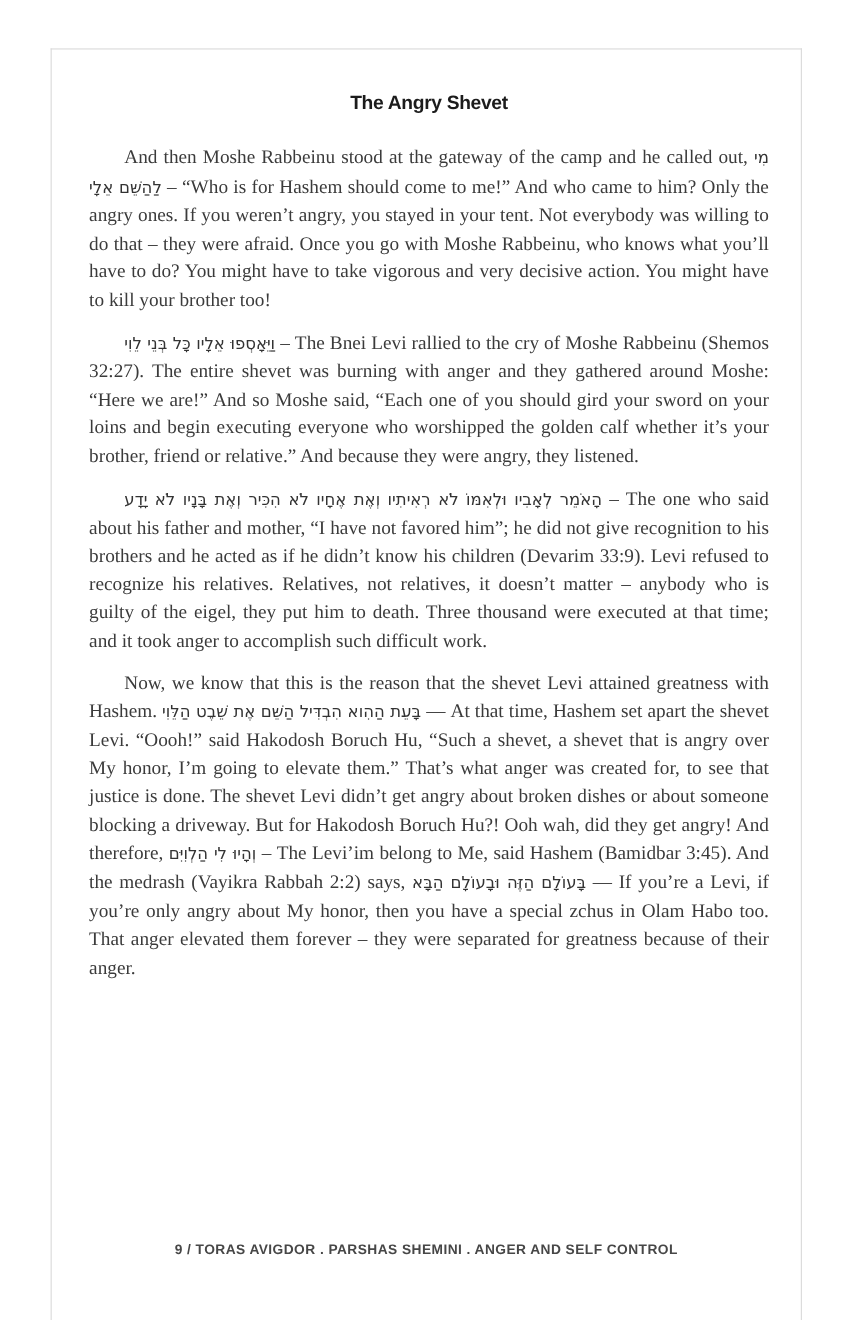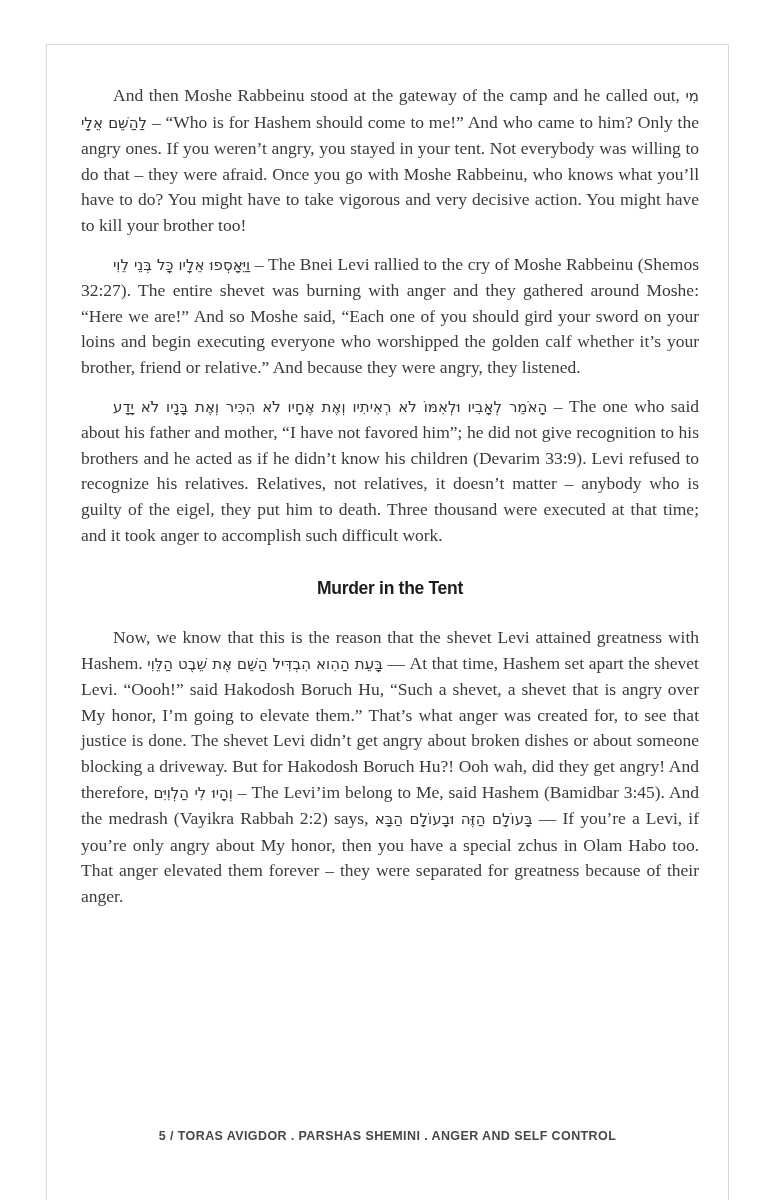--- a/index.html
+++ b/index.html
@@ -56,21 +56,21 @@
     letter-spacing: 0.4px;
     color: #474747;
   }
 </style>
 </head>
 <body>
 
 <div class="page-card">
   <main class="content">
     <div>
+        <h2 class="section-title">The Angry Shevet</h2>
         <p class="body-paragraph"><span class="run-n">And then Moshe Rabbeinu stood at the gateway of the camp and he called out, </span><span class="run-h">מִי לַהַשֵּׁם אֵלָי</span><span class="run-n"> – “Who is for Hashem should come to me!” And who came to him? Only the angry ones. If you weren’t angry, you stayed in your tent. Not everybody was willing to do that – they were afraid. Once you go with Moshe Rabbeinu, who knows what you’ll have to do? You might have to take vigorous and very decisive action. You might have to kill your brother too!</span></p>
         <p class="body-paragraph"><span class="run-h">וַיֵּאָסְפוּ אֵלָיו כָּל בְּנֵי לֵוִי</span><span class="run-n"> – </span><span class="run-i">The Bnei Levi rallied to the cry of Moshe Rabbeinu</span><span class="run-n"> (Shemos 32:27). The entire </span><span class="run-i">shevet</span><span class="run-n"> was burning with anger and they gathered around Moshe: “Here we are!” And so Moshe said, “Each one of you should gird your sword on your loins and begin executing everyone who worshipped the golden calf whether it’s your brother, friend or relative.” And because they were angry, they listened.</span></p>
         <p class="body-paragraph"><span class="run-h">הָאֹמֵר לְאָבִיו וּלְאִמּוֹ לֹא רְאִיתִיו וְאֶת אֶחָיו לֹא הִכִּיר וְאֶת בָּנָיו לֹא יָדָע</span><span class="run-n"> – </span><span class="run-i">The one who said about his father and mother, “I have not favored him”; he did not give recognition to his brothers and he acted as if he didn’t know his children</span><span class="run-n"> (Devarim 33:9). Levi refused to recognize his relatives. Relatives, not relatives, it doesn’t matter – anybody who is guilty of the </span><span class="run-i">eigel</span><span class="run-n">, they put him to death. Three thousand were executed at that time; and it took anger to accomplish such difficult work.</span></p>
-        <h2 class="section-title">Murder in the Tent</h2>
         <p class="body-paragraph"><span class="run-n">Now, we know that this is the reason that the </span><span class="run-i">shevet</span><span class="run-n"> Levi attained greatness with Hashem. </span><span class="run-h">בָּעֵת הַהִוא הִבְדִּיל הַשֵּׁם אֶת שֵׁבֶט הַלֵּוִי</span><span class="run-n"> — </span><span class="run-i">At that time, Hashem set apart the shevet Levi.</span><span class="run-n"> “Oooh!” said Hakodosh Boruch Hu, “Such a </span><span class="run-i">shevet</span><span class="run-n">, a </span><span class="run-i">shevet</span><span class="run-n"> that is angry over My honor, I’m going to elevate them.” That’s what anger was created for, to see that justice is done. The </span><span class="run-i">shevet Levi</span><span class="run-n"> didn’t get angry about broken dishes or about someone blocking a driveway. But for Hakodosh Boruch Hu?! </span><span class="run-i">Ooh wah</span><span class="run-n">, did they get angry! And therefore, </span><span class="run-h">וְהָיוּ לִי הַלְוִיִּם</span><span class="run-n"> – </span><span class="run-i">The Levi’im belong to Me</span><span class="run-n">, said Hashem (Bamidbar 3:45). And the </span><span class="run-i">medrash</span><span class="run-n"> (Vayikra Rabbah 2:2) says, </span><span class="run-h">בָּעוֹלָם הַזֶּה וּבָעוֹלָם הַבָּא</span><span class="run-n"> — If you’re a Levi, if you’re only angry about My honor, then you have a special </span><span class="run-i">zchus</span><span class="run-n"> in Olam Habo too. That anger elevated them forever – they were separated for greatness because of their anger.</span></p>
       </div>
   </main>
-  <div class="footer">5 / TORAS AVIGDOR . PARSHAS SHEMINI . ANGER AND SELF CONTROL</div>
+  <div class="footer">9 / TORAS AVIGDOR . PARSHAS SHEMINI . ANGER AND SELF CONTROL</div>
 </div>
 
 </body></html>

